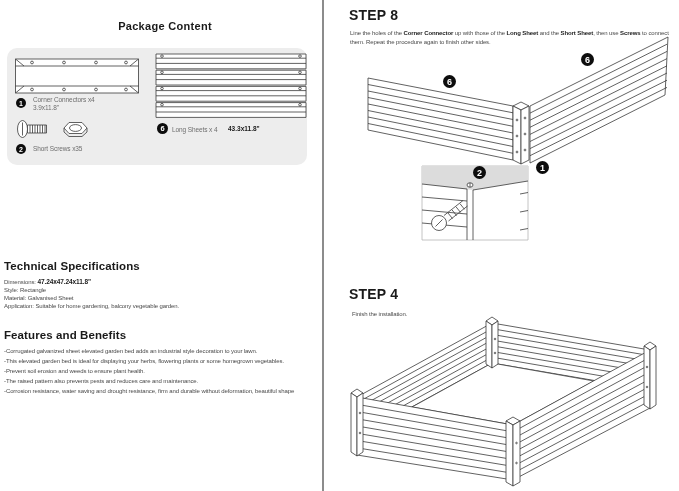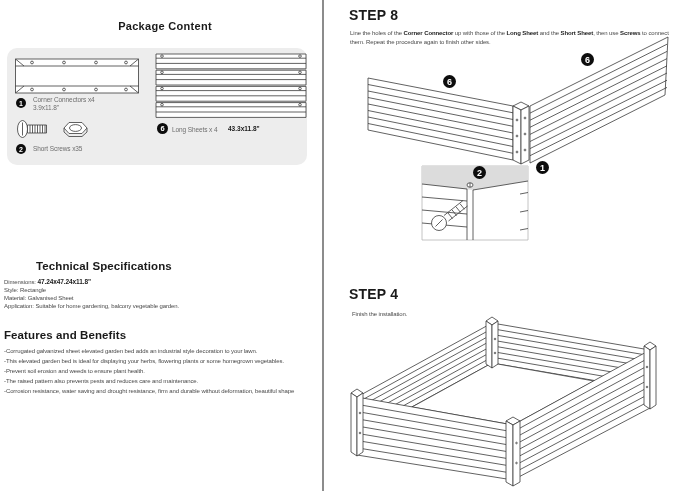--- a/index.html
+++ b/index.html
@@ -104,21 +104,21 @@
     <line x1="1" y1="53.8" x2="151" y2="53.8"></line>
       <line x1="1" y1="59" x2="151" y2="59"></line>
     <circle cx="7" cy="51.7" r="1.3"></circle>
       <circle cx="145" cy="51.7" r="1.3"></circle>
   </svg>
 
   <div class="abs badge badge-m" style="left:157px;top:123px;">6</div>
   <div class="abs tiny-gray" style="left:172px;top:126px;">Long Sheets x 4</div>
   <div class="abs bold-val" style="left:228px;top:125px;">43.3x11.8"</div>
 
-  <div class="abs sec-head" style="left:4px;top:260px;margin-left:32px;">Technical Specifications</div>
+  <div class="abs sec-head" style="left:4px;top:260px;">Technical Specifications</div>
   <div class="abs" style="left:4px;top:278px;">
     <div class="tiny spec-line"><span>Dimensions: </span><span class="bold-val">47.24x47.24x11.8"</span></div>
     <div class="tiny spec-line">Style: Rectangle</div>
     <div class="tiny spec-line">Material: Galvanised Sheet</div>
     <div class="tiny spec-line">Application: Suitable for home gardening, balcony vegetable garden.</div>
   </div>
 
   <div class="abs sec-head" style="left:4px;top:329px;">Features and Benefits</div>
   <div class="abs" style="left:4px;top:346px;">
     <div class="tiny feat-line">-Corrugated galvanized sheet elevated garden bed adds an industrial style decoration to your lawn.</div>

